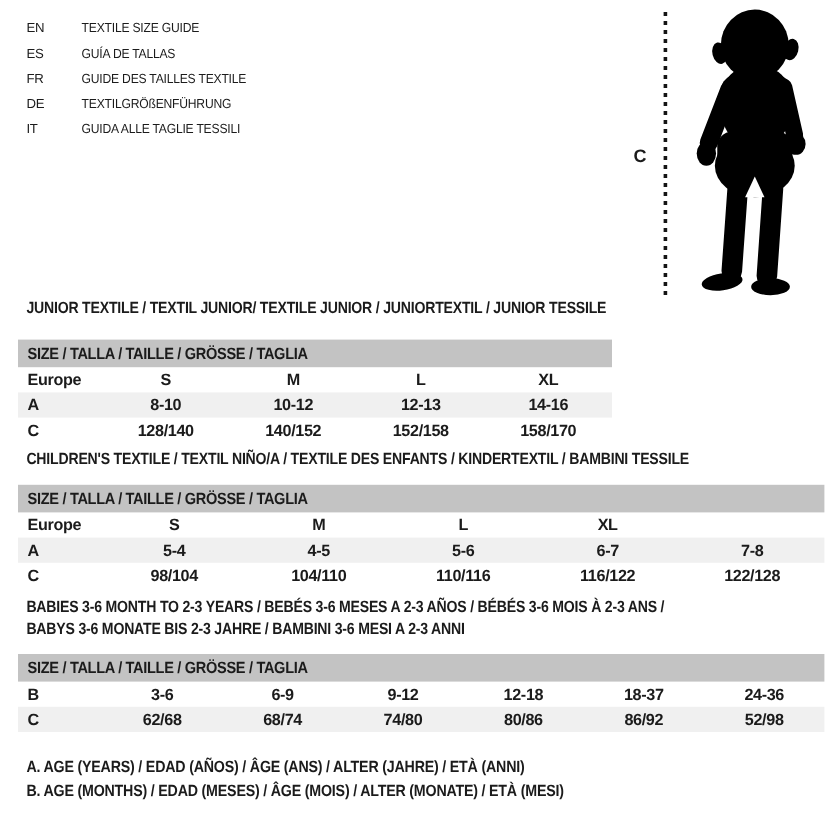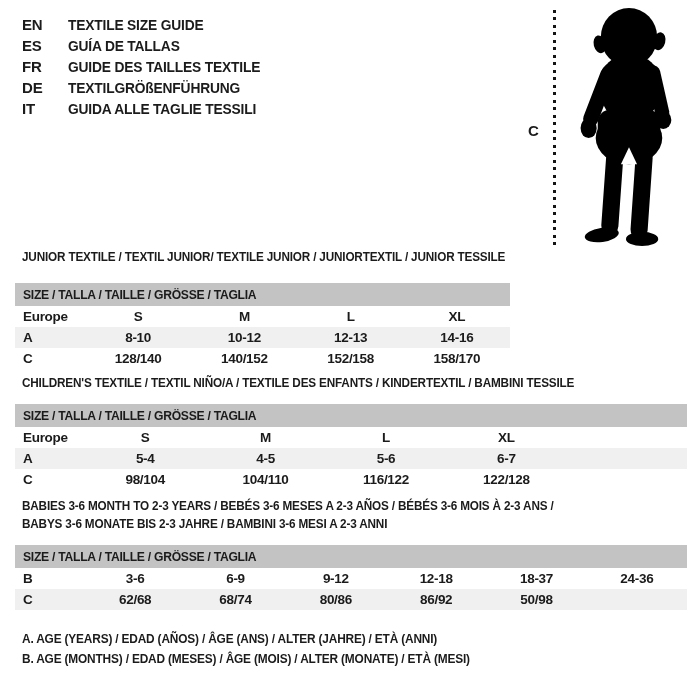--- a/index.html
+++ b/index.html
@@ -19,22 +19,22 @@
   
   .lang-list {
     position: absolute;
     left: 22px;
     top: 14px;
   }
   .lang-row {
     display: flex;
     height: 21px;
     line-height: 21px;
-    font-size: 15px;
-    font-weight: 700;
+    font-size: 11px;
+    font-weight: 400;
     letter-spacing: -0.2px;
     align-items: center;
   }
   .lang-code { width: 46px; }
   .lang-label {
     display: inline-block;
     transform: scaleX(0.92);
     transform-origin: 0 50%;
     white-space: nowrap;
   }
@@ -239,25 +239,27 @@
       <span class="t-cell">M</span>
       <span class="t-cell">L</span>
       <span class="t-cell">XL</span>
     </div>
     <div class="t-row cols-5 shade">
       <span class="t-label">A</span>
       <span class="t-cell">5-4</span>
       <span class="t-cell">4-5</span>
       <span class="t-cell">5-6</span>
       <span class="t-cell">6-7</span>
+      <span class="t-cell">7-8</span>
     </div>
     <div class="t-row cols-5">
       <span class="t-label">C</span>
       <span class="t-cell">98/104</span>
       <span class="t-cell">104/110</span>
+      <span class="t-cell">110/116</span>
       <span class="t-cell">116/122</span>
       <span class="t-cell">122/128</span>
     </div>
   </div>
 
   <div class="section-title" style="top:497px;">
     <span class="cond">BABIES 3-6 MONTH TO 2-3 YEARS / BEBÉS 3-6 MESES A 2-3 AÑOS / BÉBÉS 3-6 MOIS À 2-3 ANS /</span><br>
     <span class="cond">BABYS 3-6 MONATE BIS 2-3 JAHRE / BAMBINI 3-6 MESI A 2-3 ANNI</span>
   </div>
   <div class="size-table w2" style="top:545px;">
@@ -270,23 +272,24 @@
       <span class="t-cell">6-9</span>
       <span class="t-cell">9-12</span>
       <span class="t-cell">12-18</span>
       <span class="t-cell">18-37</span>
       <span class="t-cell">24-36</span>
     </div>
     <div class="t-row cols-6 shade">
       <span class="t-label">C</span>
       <span class="t-cell">62/68</span>
       <span class="t-cell">68/74</span>
+      <span class="t-cell">74/80</span>
       <span class="t-cell">80/86</span>
       <span class="t-cell">86/92</span>
-      <span class="t-cell">50/98</span>
+      <span class="t-cell">52/98</span>
     </div>
   </div>
 
   <div class="footnotes">
     <div class="footnote">
       <span class="cond">A. AGE (YEARS) / EDAD (AÑOS) / ÂGE (ANS) / ALTER (JAHRE) / ETÀ (ANNI)</span>
     </div>
     <div class="footnote">
       <span class="cond">B. AGE (MONTHS) / EDAD (MESES) / ÂGE (MOIS) / ALTER (MONATE) / ETÀ (MESI)</span>
     </div>

